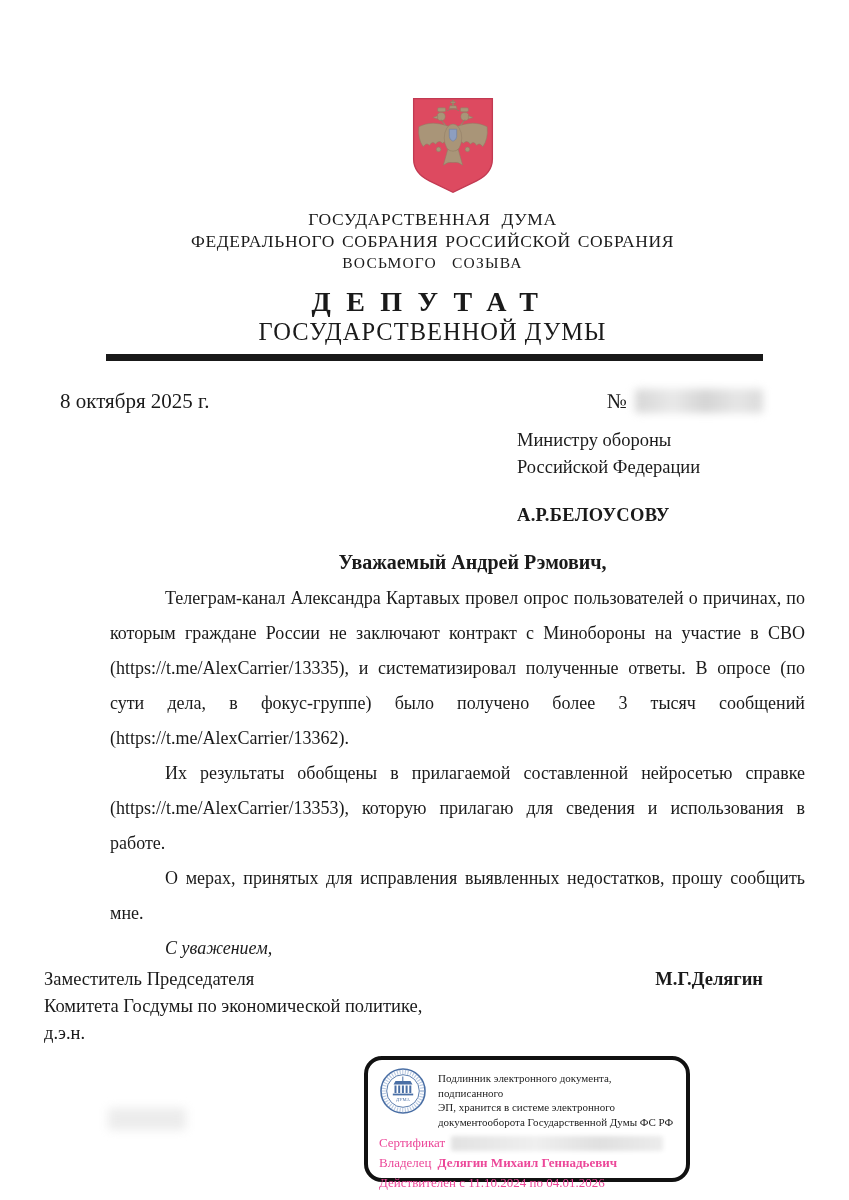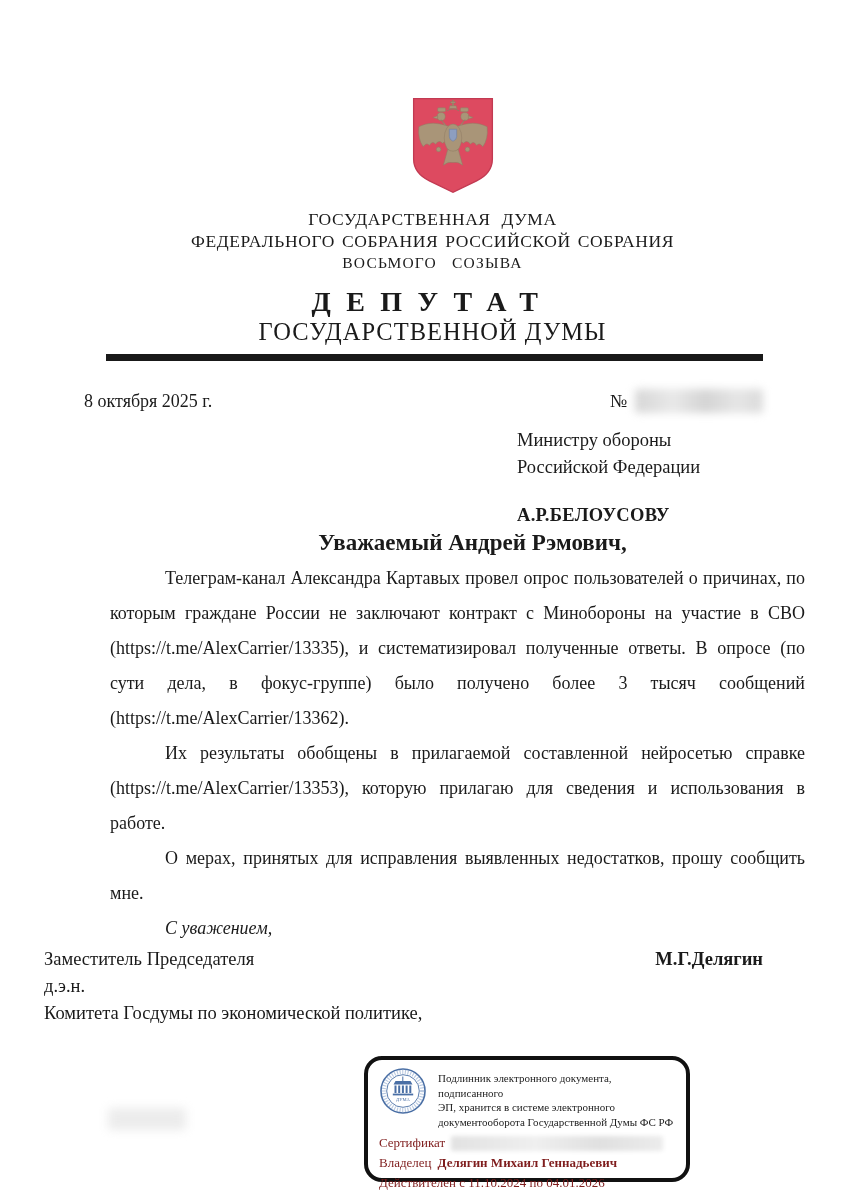--- a/index.html
+++ b/index.html
@@ -27,37 +27,37 @@
 
   .double-rule {
     margin:8px 86px 0 106px;
     height:3px;
     border-top:4px solid #191919;
     border-bottom:3px solid #191919;
   }
 
   
   .meta-row {
-    margin:28px 86px 0 84px;
+    margin:28px 86px 0 60px;
     display:flex; justify-content:space-between; align-items:flex-end;
-    font-size:18px; line-height:24px;
+    font-size:21px; line-height:24px;
   }
   .num-group { display:flex; align-items:center; gap:8px; }
   .num-blur {
     width:128px; height:24px; border-radius:3px;
     background:linear-gradient(90deg,#d6d6d6,#e9e9e9 30%,#d4d4d4 55%,#e6e6e6 80%,#dadada);
     filter:blur(4px);
   }
 
   
   .addressee { margin:14px 86px 0 517px; font-size:18.5px; line-height:27px; }
   .addressee-name { font-weight:bold; margin-top:21px; letter-spacing:0.3px; }
 
   
-  .salutation { text-align:center; padding-left:96px; font-weight:bold; font-size:23px; line-height:27px; }
+  .salutation { margin-top:20px; text-align:center; padding-left:96px; font-weight:bold; font-size:20px; line-height:27px; }
   .body-par {
     margin:0 44px 0 110px;
     font-size:18px; line-height:35px;
     text-align:justify; text-indent:55px;
   }
   .body-par.first { margin-top:5px; }
   .attachment { margin:8px 86px 0 110px; font-size:18px; line-height:35px; text-indent:55px; }
   .closing { margin:0 86px 0 110px; font-size:18px; line-height:35px; text-indent:55px; font-style:italic; }
 
   
@@ -69,21 +69,21 @@
   .stamp {
     position:absolute; left:364px; top:1056px;
     width:326px; height:126px;
     border:4px solid #111; border-radius:18px;
     background:#fff;
     padding:7px 11px 0 11px;
   }
   .stamp-top { display:flex; gap:11px; align-items:flex-start; }
   .stamp-logo { flex:none; width:48px; height:48px; }
   .stamp-info { font-size:11px; line-height:14.5px; padding-top:4px; color:#222; }
-  .stamp-row { font-size:13px; line-height:18px; margin-top:2px; display:flex; align-items:center; gap:6px; color:#7f1d1d; }
+  .stamp-row { font-size:13px; line-height:18px; margin-top:2px; display:flex; align-items:center; gap:6px; color:#ec4899; }
   .stamp-row.cert { margin-top:5px; }
   .cert-blur {
     width:212px; height:15px; border-radius:2px;
     background:linear-gradient(90deg,#e2e2e2,#efefef 40%,#e0e0e0 70%,#ececec);
     filter:blur(2px);
   }
   .stamp-bold { font-weight:bold; }
 
   
   .bottom-blur {
@@ -153,22 +153,22 @@
   <p class="body-par">Их результаты обобщены в прилагаемой составленной нейросетью справке (https://t.me/AlexCarrier/13353), которую прилагаю для сведения и использования в работе.</p>
   <p class="body-par">О мерах, принятых для исправления выявленных недостатков, прошу сообщить мне.</p>
 
   <div class="closing">С уважением,</div>
 
   <div class="signature">
     <div class="sig-row1">
       <span>Заместитель Председателя</span>
       <span class="sig-name">М.Г.Делягин</span>
     </div>
+    <div>Комитета Госдумы по экономической политике,</div>
     <div>д.э.н.</div>
-    <div>Комитета Госдумы по экономической политике,</div>
   </div>
 
   <div class="stamp">
     <div class="stamp-top">
       <svg class="stamp-logo" viewBox="0 0 48 48">
         <circle cx="24" cy="24" r="22" fill="none" stroke="#4a6fa5" stroke-width="1.6"></circle>
         <circle cx="24" cy="24" r="16.3" fill="none" stroke="#4a6fa5" stroke-width="0.9"></circle>
         <circle cx="24" cy="24" r="19.2" fill="none" stroke="#7e9bc4" stroke-width="4.2" stroke-dasharray="1.1 1.6" opacity="0.55"></circle>
         <g fill="#4a6fa5">
           <path d="M14.5 17.5 h19 l-2 -3.4 h-15 z"></path>

